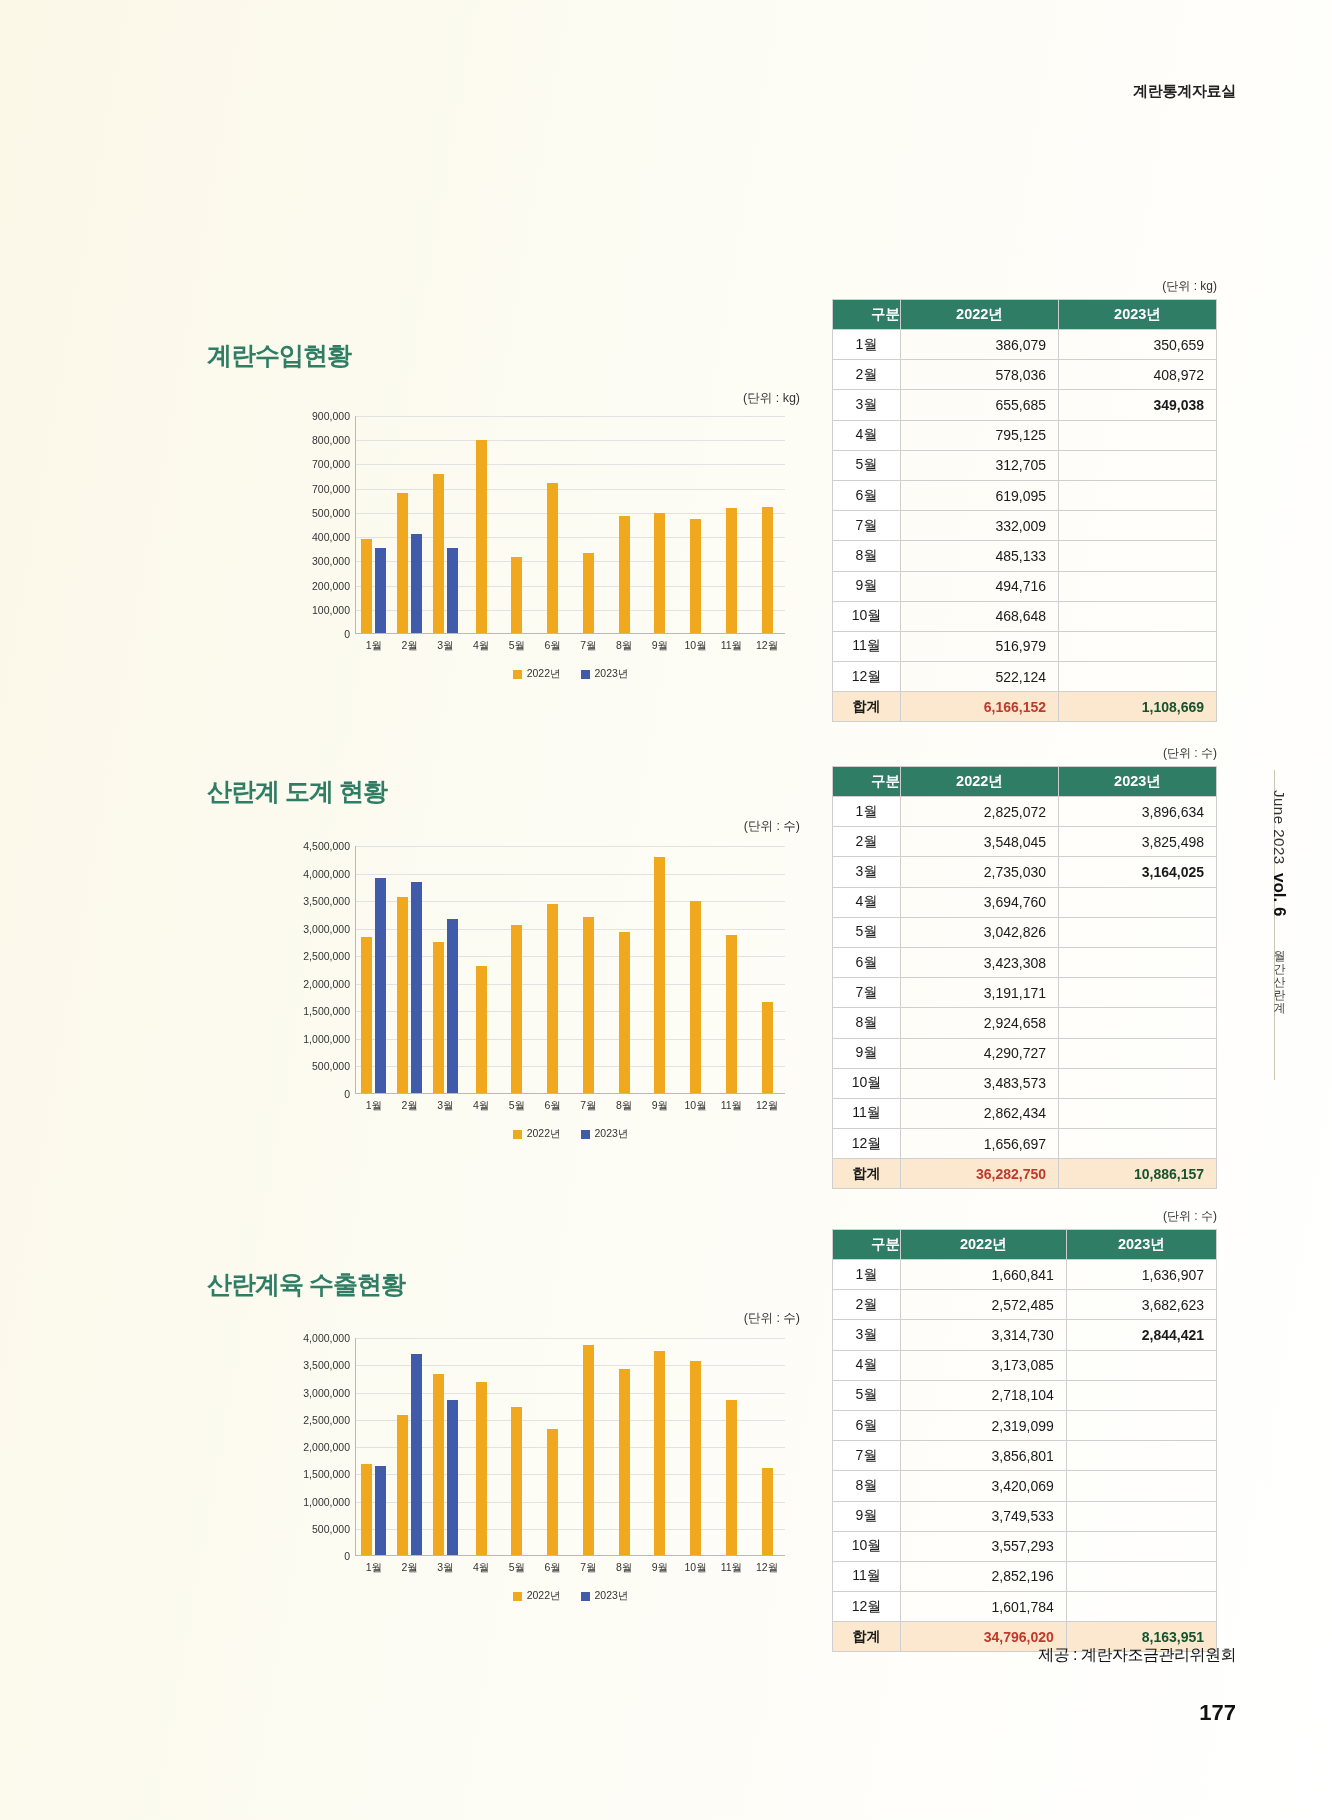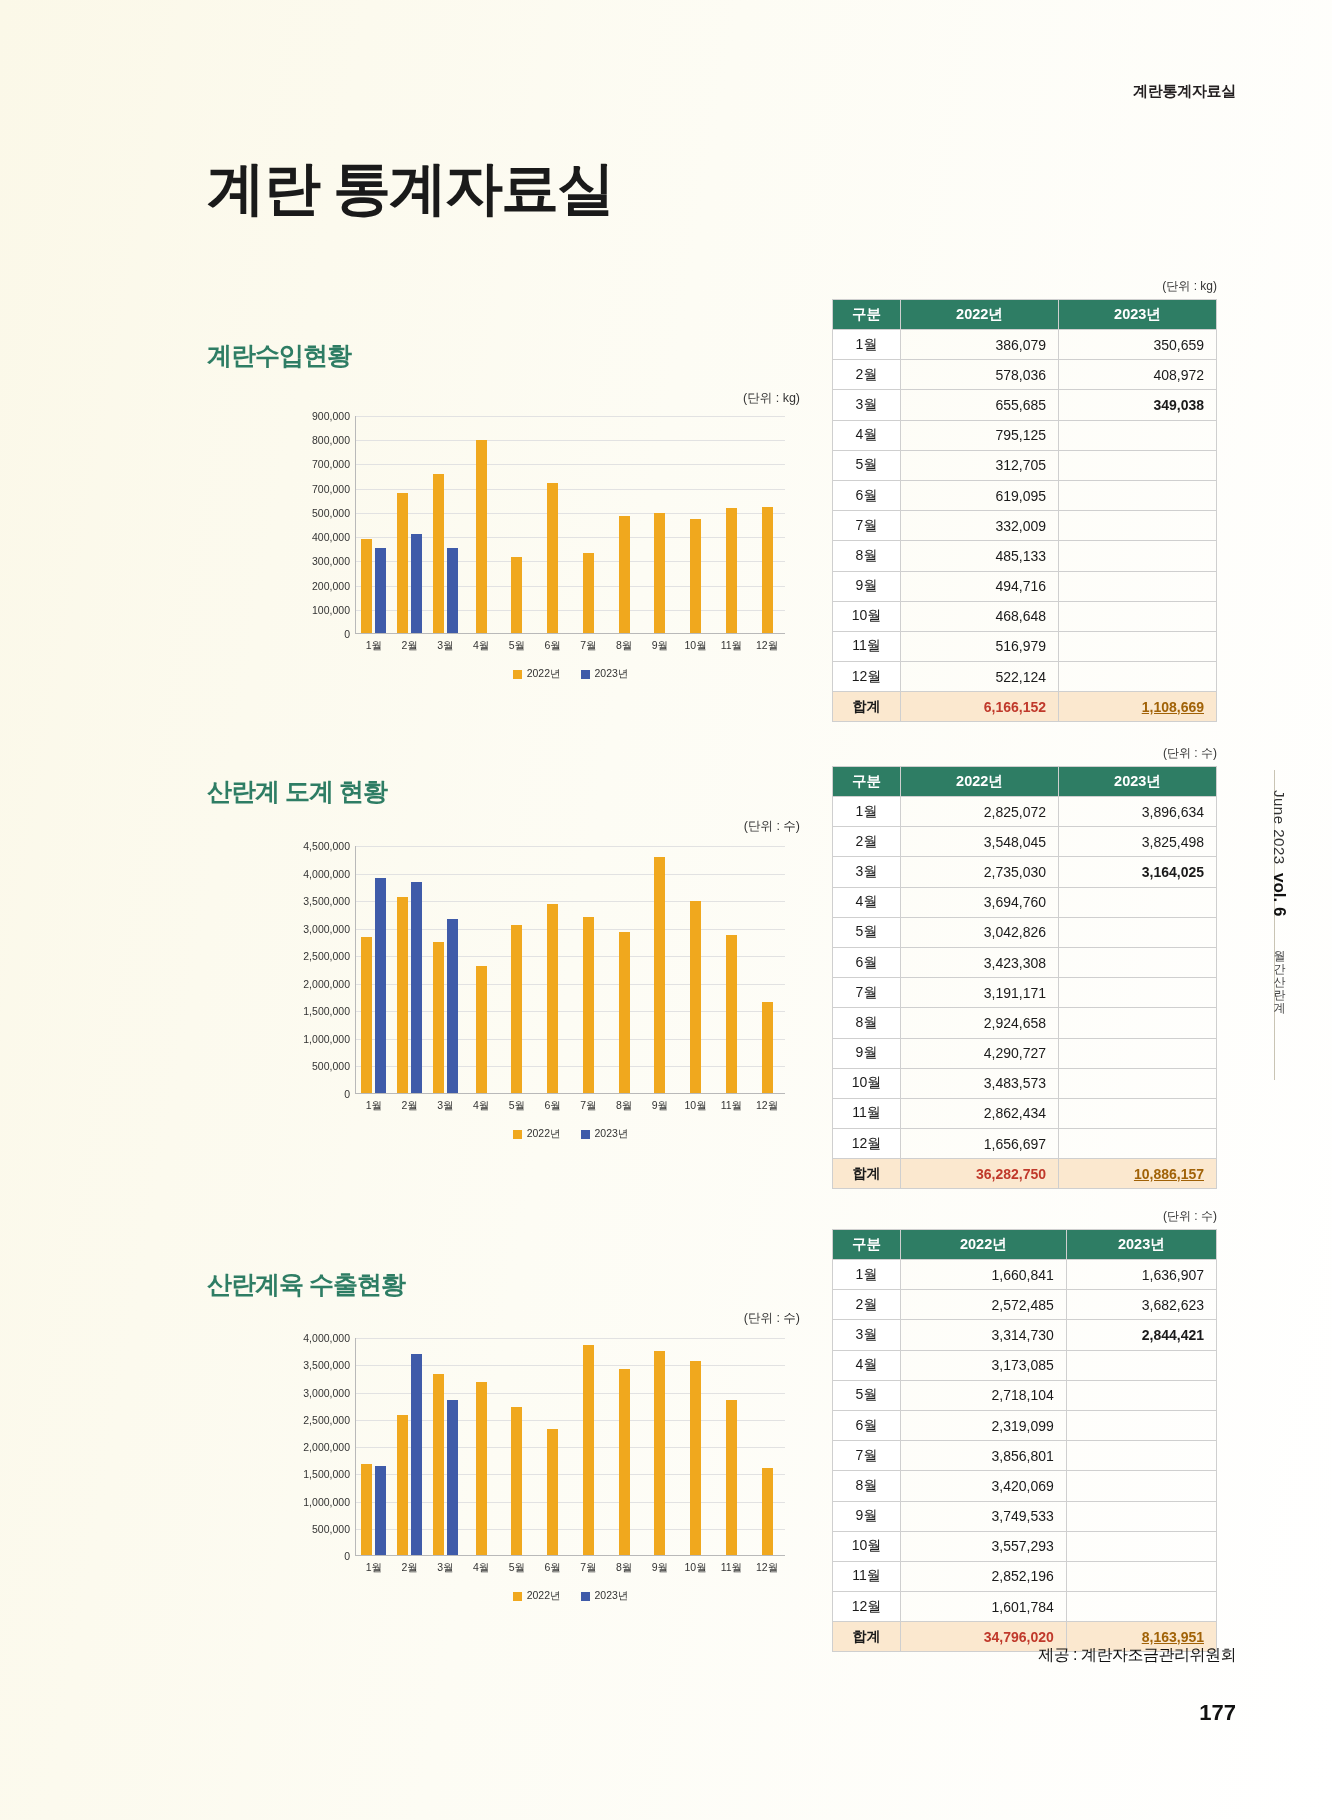--- a/index.html
+++ b/index.html
@@ -113,46 +113,45 @@
   .tbl-unit { font-size: 12px; color: #333; text-align: right; margin-bottom: 4px; }
   table { border-collapse: collapse; width: 385px; }
   th, td {
     border: 1px solid #cfcfcf;
     height: 30.2px; font-size: 14px; color: #1a1a1a;
   }
   thead th {
     background: #2e7d64; color: #fff; font-weight: 700;
     font-size: 14.5px; height: 30px;
   }
-  th.c-label { width: 68px; text-align: center; }
+  th.c-label { width: 68px; text-align: right; }
   td.c-label { width: 68px; text-align: center; background: #fff; }
   td.num { text-align: right; padding-right: 12px; }
   tr.total td { background: #fbe8cf; font-weight: 700; }
   tr.total td.c-label { background: #fbe8cf; color: #1a1a1a; }
   tr.total td.v22 { color: #c0392b; }
-  tr.total td.v23 { color: #a16207; text-decoration: underline; }
+  tr.total td.v23 { color: #14532d; }
   td.bold23 { font-weight: 800; }
 
   
   .credit {
     position: absolute; right: 96px; top: 1645px;
     font-size: 16px; color: #111; letter-spacing: -0.5px;
   }
   .pageno {
     position: absolute; right: 96px; top: 1700px;
     font-size: 22px; font-weight: 800; color: #111;
   }
 </style>
 </head>
 <body>
 
 <div class="page">
 
   <div class="header-tag">계란통계자료실</div>
-  <h1 class="page-title">계란 통계자료실</h1>
 
   <div class="side-line"></div>
   <div class="side-strip">
     <div class="side-wrap">
       <div class="side-en">June 2023</div>
       <div class="side-vol">vol. 6</div>
       <div class="side-ko">월간산란계</div>
     </div>
   </div>
 

